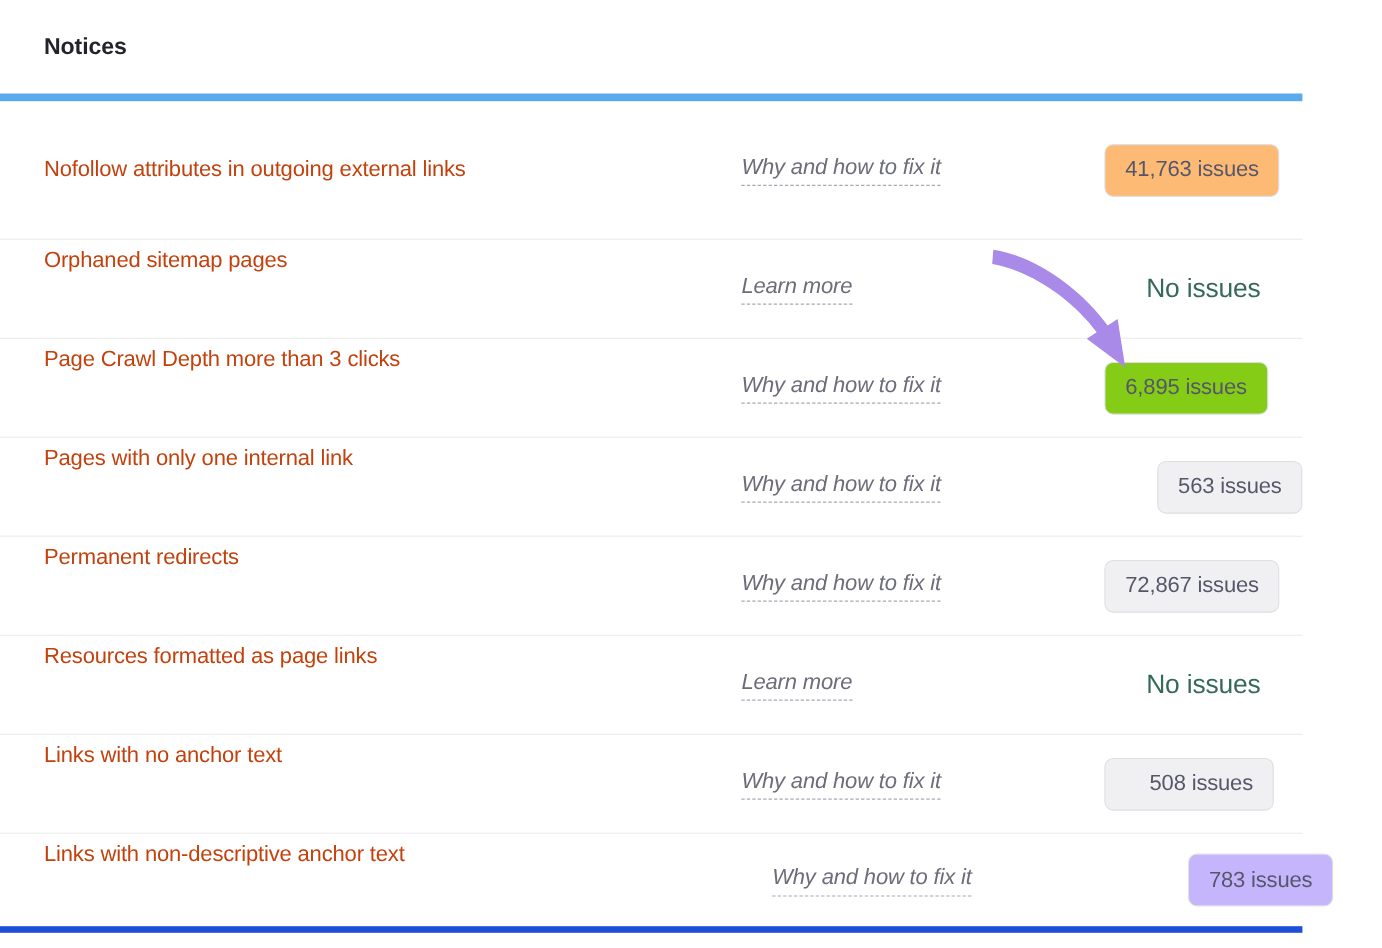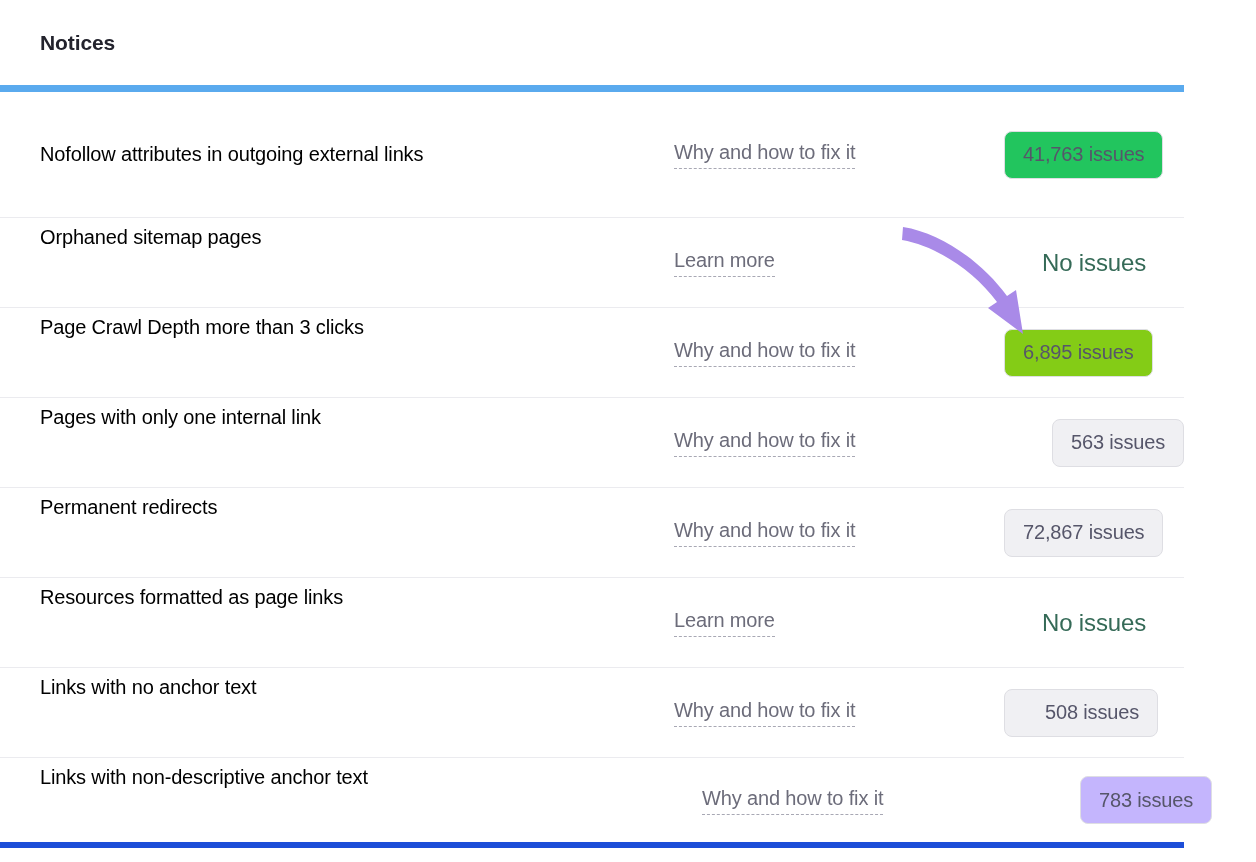--- a/index.html
+++ b/index.html
@@ -62,31 +62,32 @@
     align-items: center;
   }
   .row:last-child {
     border-bottom: 6px solid #1d4ed8;
     gap: 28px;
   }
 
   .row-title {
     flex: 0 0 634px;
     font-size: 20px;
-    color: #000000;
+    color: #c2410c;
     line-height: 39px;
     padding-right: 20px;
     box-sizing: border-box;
     letter-spacing: -0.15px;
   }
 
   .row-link-cell {
     flex: 0 0 330px;
     display: flex;
     align-items: center;
+    font-style: italic;
   }
   .row-link {
     font-size: 20px;
     color: #6c6c7a;
     letter-spacing: -0.15px;
     text-decoration: none;
     border-bottom: 1.5px dashed #a8a8b4;
     padding-bottom: 4px;
     line-height: 24px;
     cursor: pointer;
@@ -147,21 +148,21 @@
 
   <div class="accent-bar" style="background: rgb(90, 170, 238);"></div>
 
   <div class="rows">
       <div class="row tall">
         <div class="row-title">Nofollow attributes in outgoing external links</div>
         <div class="row-link-cell">
           <a class="row-link">Why and how to fix it</a>
         </div>
         <div class="row-value-cell">
-          <div class="issue-badge" style="background: #22c55e; border-color: rgb(222, 222, 227); color: rgb(86, 86, 106);">41,763 issues</div>
+          <div class="issue-badge" style="background: #fdba74; border-color: rgb(222, 222, 227); color: rgb(86, 86, 106);">41,763 issues</div>
         </div>
       </div>
       <div class="row">
         <div class="row-title">Orphaned sitemap pages</div>
         <div class="row-link-cell">
           <a class="row-link">Learn more</a>
         </div>
         <div class="row-value-cell">
           <div class="no-issues" style="color: rgb(53, 106, 87);">No issues</div>
         </div>

